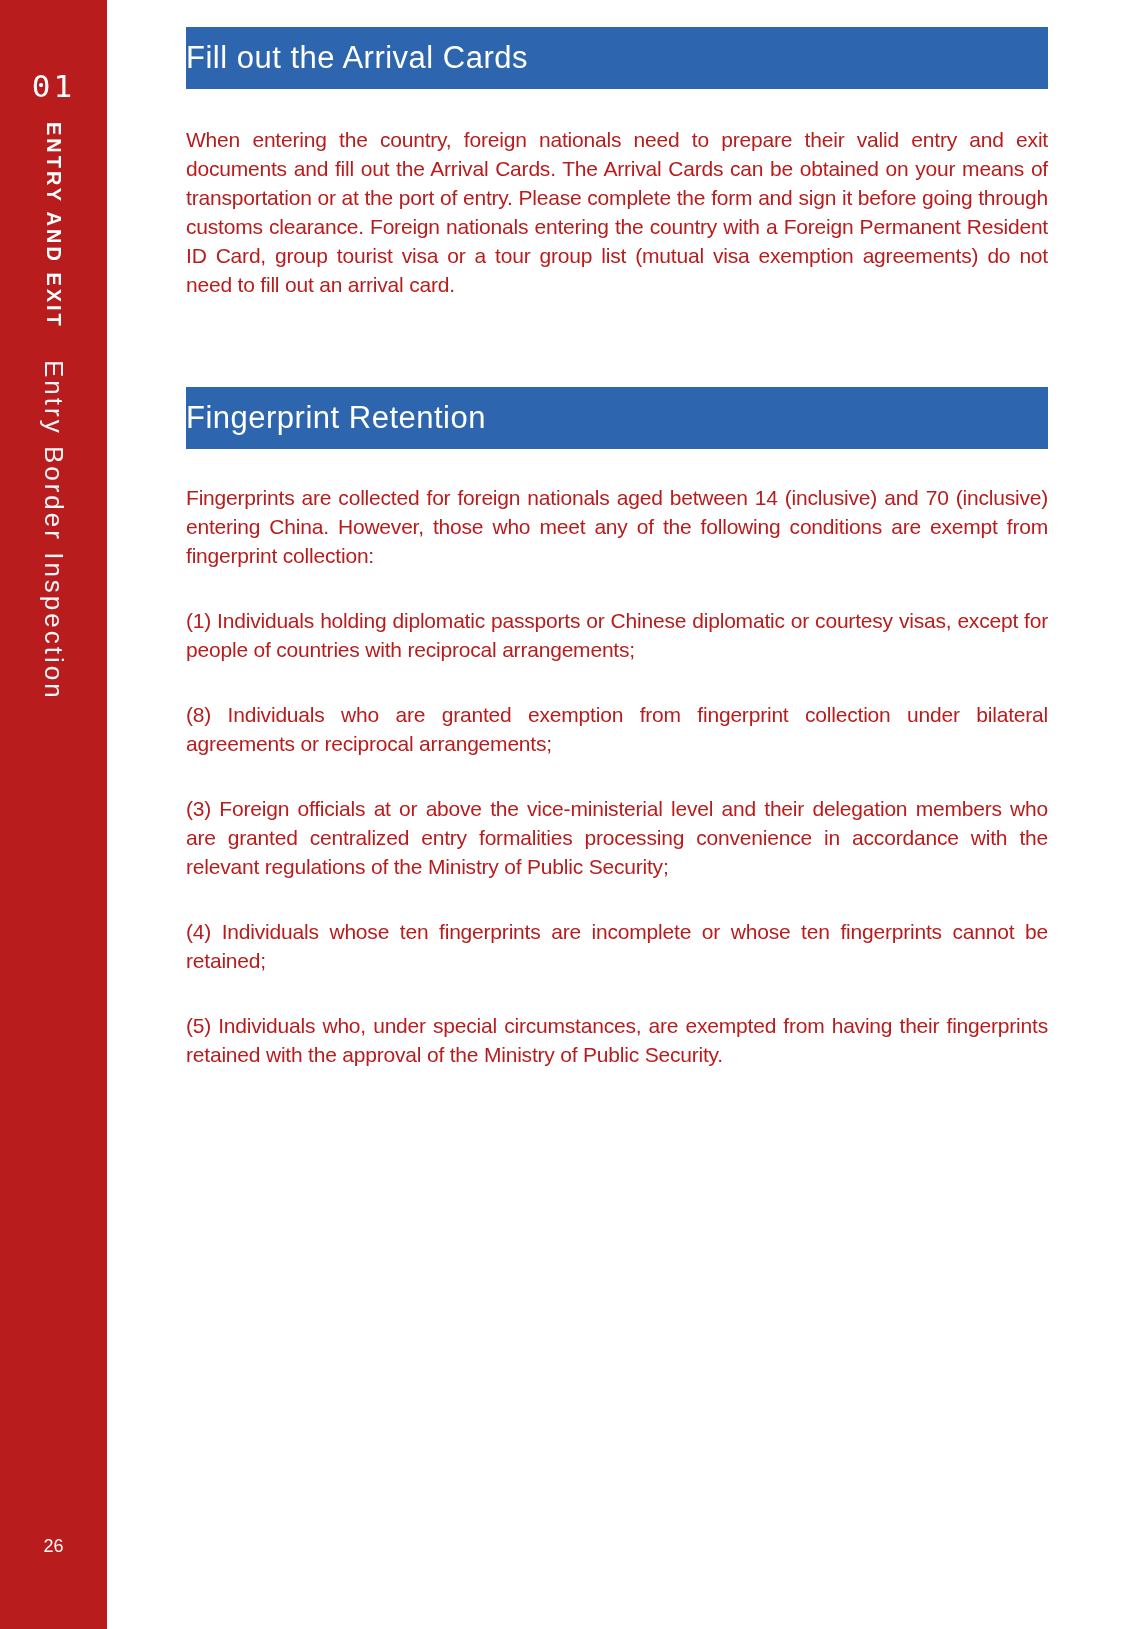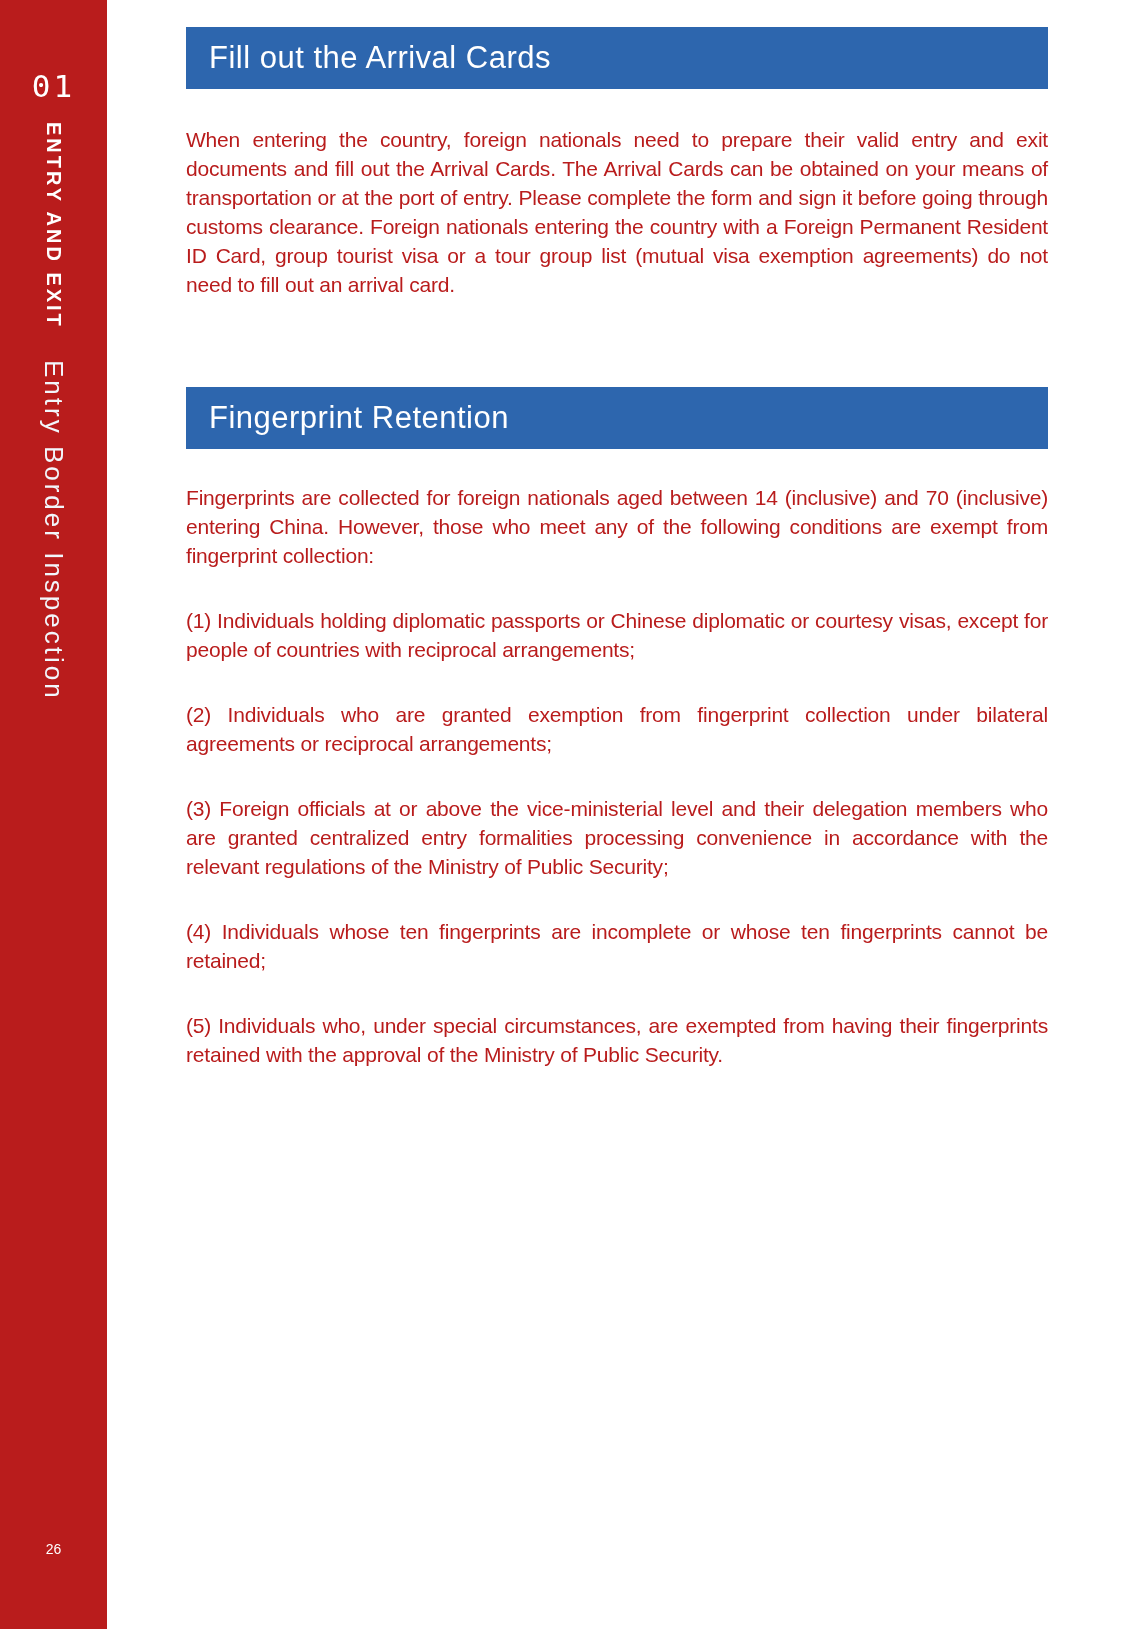--- a/index.html
+++ b/index.html
@@ -54,21 +54,21 @@
     letter-spacing: 3px;
     color: #f2f6fb;
   }
   .page-number {
     position: absolute;
     bottom: 72px;
     left: 0;
     width: 100%;
     text-align: center;
     color: #ffffff;
-    font-size: 14px;
+    font-size: 18px;
   }
 
   
   .content {
     position: absolute;
     left: 186px;
     top: 0;
     width: 862px;
   }
   h1.doc-title {
@@ -78,21 +78,20 @@
     font-weight: bold;
     letter-spacing: -1px;
     color: #2E6CB2;
   }
   .banner {
     margin-top: 27px;
     height: 62px;
     background: #2D66AE;
     display: flex;
     align-items: center;
-    padding-left: 23px;
     box-sizing: border-box;
   }
   .banner span {
     color: #ffffff;
     font-size: 31px;
     font-weight: normal;
     letter-spacing: 0.5px;
   }
   .banner.banner-2 { margin-top: 88px; }
 
@@ -129,21 +128,21 @@
     <p class="body">When entering the country, foreign nationals need to prepare their valid entry and exit documents and fill out the Arrival Cards. The Arrival Cards can be obtained on your means of transportation or at the port of entry. Please complete the form and sign it before going through customs clearance. Foreign nationals entering the country with a Foreign Permanent Resident ID Card, group tourist visa or a tour group list (mutual visa exemption agreements) do not need to fill out an arrival card.</p>
 
     <div class="banner banner-2">
       <span>Fingerprint Retention</span>
     </div>
 
     <p class="body intro">Fingerprints are collected for foreign nationals aged between 14 (inclusive) and 70 (inclusive) entering China. However, those who meet any of the following conditions are exempt from fingerprint collection:</p>
 
     <p class="body item">(1) Individuals holding diplomatic passports or Chinese diplomatic or courtesy visas, except for people of countries with reciprocal arrangements;</p>
 
-    <p class="body item">(2) Individuals who are granted exemption from fingerprint collection under bilateral agreements or reciprocal arrangements;</p>
+    <p class="body item">(8) Individuals who are granted exemption from fingerprint collection under bilateral agreements or reciprocal arrangements;</p>
 
     <p class="body item">(3) Foreign officials at or above the vice-ministerial level and their delegation members who are granted centralized entry formalities processing convenience in accordance with the relevant regulations of the Ministry of Public Security;</p>
 
     <p class="body item">(4) Individuals whose ten fingerprints are incomplete or whose ten fingerprints cannot be retained;</p>
 
     <p class="body item">(5) Individuals who, under special circumstances, are exempted from having their fingerprints retained with the approval of the Ministry of Public Security.</p>
 
   </main>
 </div>
 

